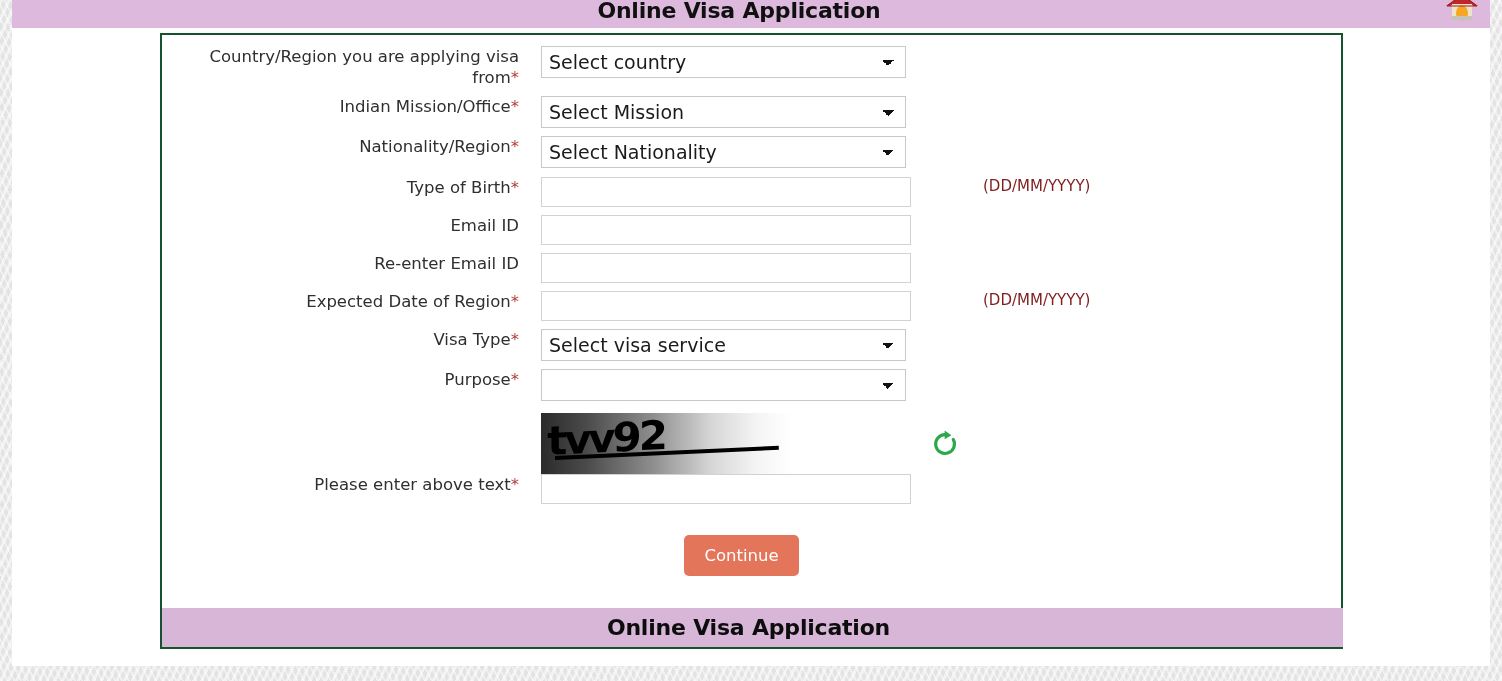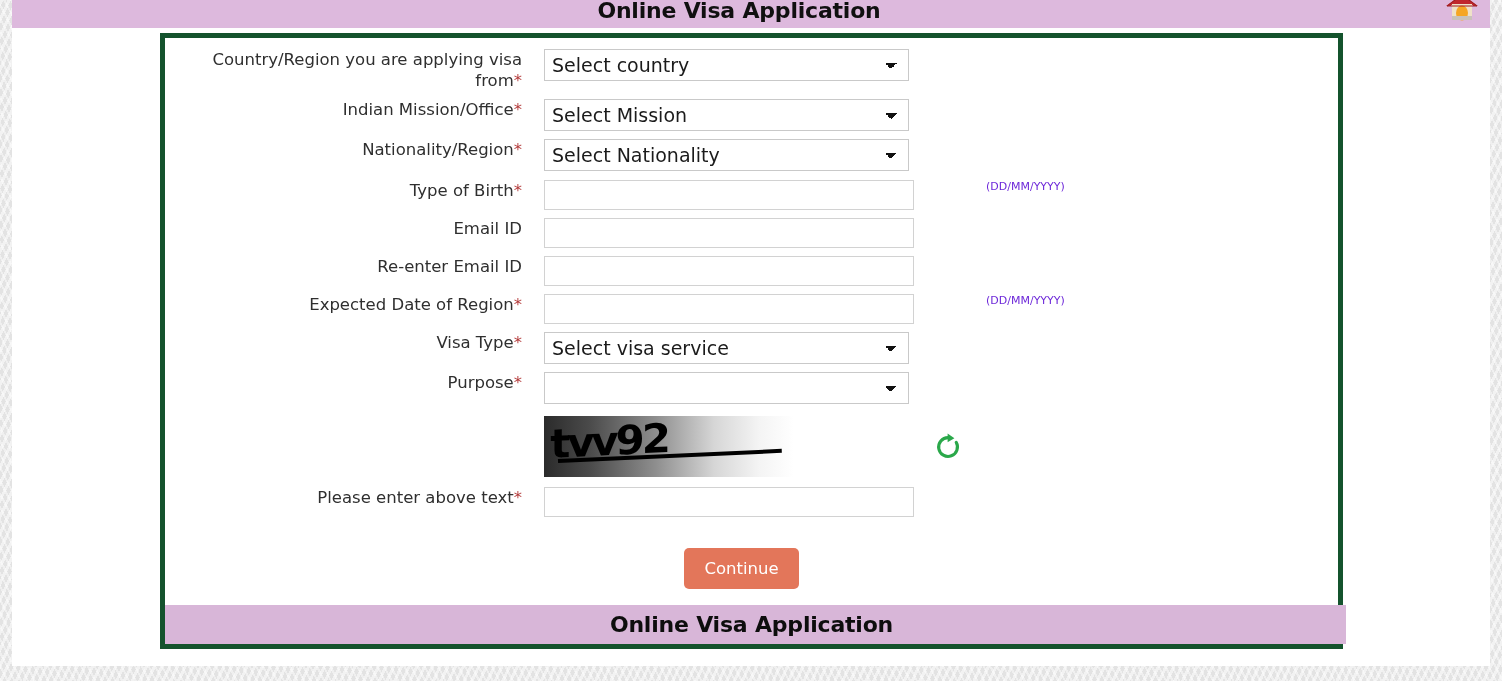--- a/index.html
+++ b/index.html
@@ -50,21 +50,21 @@
     width: 44px; height: 34px;
     display: flex; align-items: center; justify-content: center;
     cursor: pointer;
   }
 
   
   .form-box {
     position: absolute;
     left: 160px; top: 33px;
     width: 1183px; height: 616px;
-    border: 5px solid #14532d;
+    border: 2px solid #14532d;
     background: #fff;
   }
 
   
   .form-row {
     display: flex;
     align-items: flex-start;
     width: 100%;
   }
   .lbl-col {
@@ -72,21 +72,21 @@
     text-align: right;
     padding-right: 22px;
     color: #2f2f2f;
     font-size: 16.5px;
     line-height: 21px;
     font-family: "DejaVu Sans", "Liberation Sans", sans-serif;
   }
   .req { color: #b33a3a; font-size: 16.5px; }
   .fld-col { width: 420px; }
   .hint-col {
-    font-size: 11px; color: #6d28d9;
+    font-size: 15px; color: #7f1d1d;
     padding-left: 22px; white-space: nowrap;
     font-family: "DejaVu Sans", "Liberation Sans", sans-serif;
   }
 
   select.ui-select {
     width: 365px; height: 32px;
     border: 1px solid #c9c9c9;
     background: #ffffff;
     font-size: 19px; color: #1b1b1b;
     font-family: "DejaVu Sans", "Liberation Sans", sans-serif;
@@ -295,21 +295,21 @@
         </div>
         <div class="refresh-btn">
           <svg width="28" height="28" viewBox="0 0 28 28" aria-hidden="true">
             <path d="M14 4.6 A9.4 9.4 0 1 0 22.2 9.3" fill="none" stroke="#2aa84a" stroke-width="3.1" stroke-linecap="round"></path>
             <polygon points="13.6,0.6 20.4,5.2 13.6,9.2" fill="#2aa84a"></polygon>
           </svg>
         </div>
       </div>
     </div>
 
-    <div class="form-row" style="margin-top:10px;">
+    <div class="form-row" style="">
       <div class="lbl-col"><span>Please enter above text</span><span class="req">*</span></div>
       <div class="fld-col">
         <input class="ui-input" type="text" value="" style="">
       </div>
       <div class="hint-col"></div>
     </div>
 
     <div class="continue-wrap">
       <button class="continue-btn">Continue</button>
     </div>

